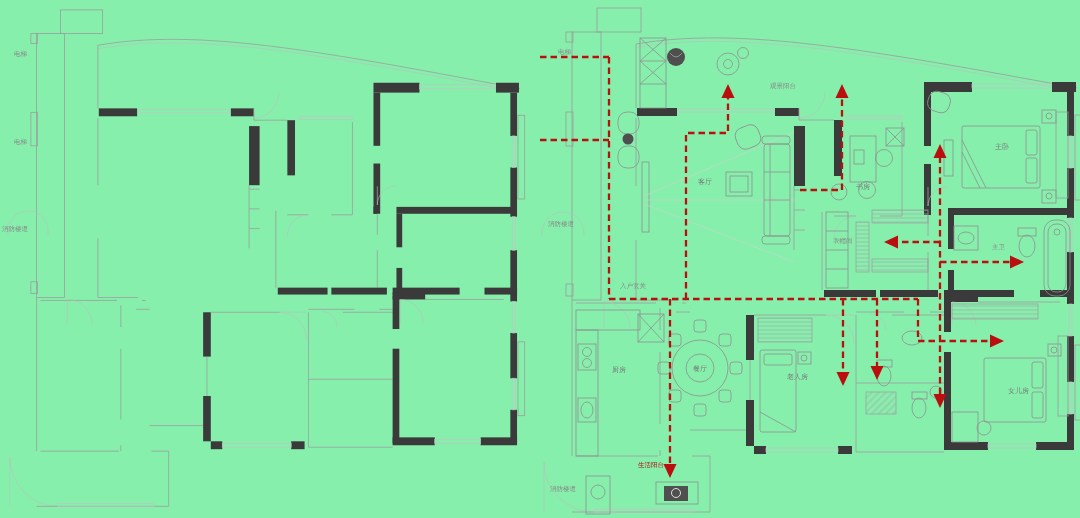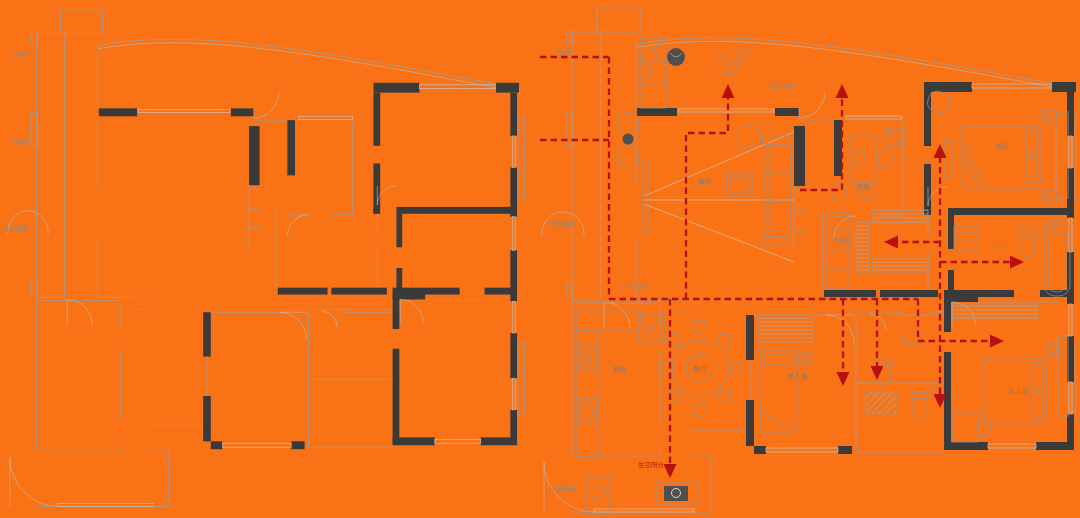--- a/index.html
+++ b/index.html
@@ -1,16 +1,16 @@
 <!DOCTYPE html>
 <html><head>
 <meta charset="utf-8">
 <style>
   html,body{margin:0;padding:0;background:#ffffff;}
-  .stage{position:relative;width:1080px;height:518px;background:#f97316;overflow:hidden;
+  .stage{position:relative;width:1080px;height:518px;background:#86efac;overflow:hidden;
          font-family:"DejaVu Sans","Liberation Sans",sans-serif;}
   svg{display:block}
   .t{fill:none;stroke:#9c9c9c;stroke-width:.8}
   .t2{fill:none;stroke:#bdbdbd;stroke-width:.6}
   .w{fill:#3a3a3a;stroke:none}
   .win{fill:none;stroke:#c3c3c3;stroke-width:.7}
   .f{fill:none;stroke:#8f8f8f;stroke-width:.8}
   .fd{fill:#4f4f4f;stroke:none}
   .hw{fill:url(#hW);stroke:#9c9c9c;stroke-width:.7}
   .hd{fill:url(#hD);stroke:#9c9c9c;stroke-width:.7}

